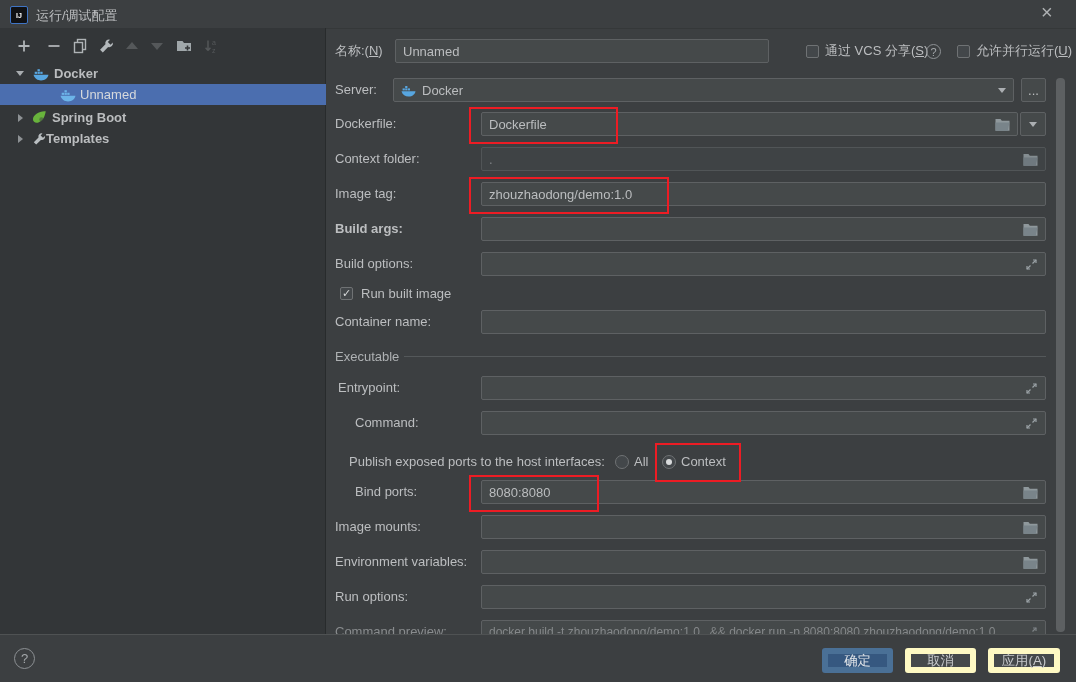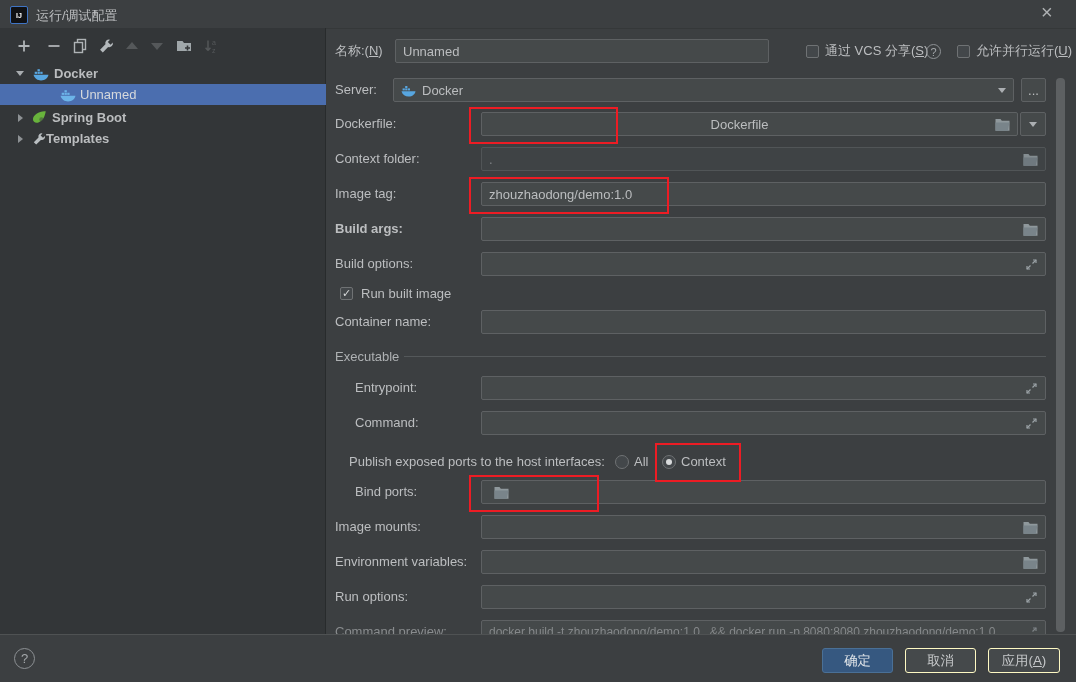--- a/index.html
+++ b/index.html
@@ -12,21 +12,21 @@
   .fld.dis{background:#3f4345;border-color:#515557;color:#7f8386;}
   .fld .val{flex:1;overflow:hidden;white-space:nowrap;}
   .fld .tail{margin-left:5px;display:flex;align-items:center;flex:none;}
   input.fld{outline:none;font:inherit;}
   .redbox{border:2px solid #ed1c24;z-index:6;pointer-events:none;}
   .cb{width:13px;height:13px;background:#43474a;border:1px solid #6f7274;border-radius:2px;
       display:flex;align-items:center;justify-content:center;color:#d9dbdc;font-size:11px;line-height:1;box-sizing:border-box;}
   .radio{width:14px;height:14px;border:1px solid #6f7274;border-radius:50%;background:#43474a;
       display:flex;align-items:center;justify-content:center;box-sizing:border-box;}
   .radio .dot{width:6px;height:6px;border-radius:50%;background:#d9dbdc;}
-  .btn{height:25px;border-radius:3px;border:1px solid #fef9c3;background:#45494b;color:#c6c8ca;
+  .btn{height:25px;border-radius:3px;border:6px solid #fef9c3;background:#45494b;color:#c6c8ca;
       display:flex;align-items:center;justify-content:center;box-sizing:border-box;}
   .btn.primary{background:#365880;border-color:#4a7096;color:#e2e6e9;}
   .tree-row{display:flex;align-items:center;height:21px;}
   .caret-down{width:0;height:0;border-left:4px solid transparent;border-right:4px solid transparent;border-top:5px solid #a9adb0;}
   .caret-right{width:0;height:0;border-top:4px solid transparent;border-bottom:4px solid transparent;border-left:5px solid #8d9194;}
   .dd-arrow{width:0;height:0;border-left:4px solid transparent;border-right:4px solid transparent;border-top:5px solid #abafb2;}
   .key{text-decoration:underline;}
   .help-circle{border:1px solid #8d9194;border-radius:50%;color:#a3a7aa;display:flex;align-items:center;justify-content:center;box-sizing:border-box;}
   .ddbtn{background:#45494a;border:1px solid #5e6163;border-radius:2px;box-sizing:border-box;display:flex;align-items:center;justify-content:center;}
   .bold{font-weight:bold;}
@@ -166,21 +166,21 @@
             <path d="M0.5 7.2h14c-0.6 3.2-3 5.3-7 5.3-3.3 0-5.9-1.6-7-5.3z"></path>
           </g>
         </svg>
       </span>
     <span class="val">Docker</span>
     <span class="tail dd-arrow"></span>
   </div>
   <div class="abs ddbtn" style="left:1021px;top:78px;width:25px;height:24px;color:#bbbdbf;">...</div>
 
   <span class="abs lbl" style="left:335px;top:112px;">Dockerfile:</span>
-  <div class="abs fld" style="left:481px;top:112px;width:537px;text-align:center;">
+  <div class="abs fld" style="left:481px;top:112px;width:537px;">
     <span class="val">Dockerfile</span>
     <span class="tail">
       <svg width="15" height="13" viewBox="0 0 15 13">
           <path d="M0.5 1h5l1.3 1.8h7.7v10H0.5z" fill="#8f989c"></path>
           <path d="M0.5 4.6h14l-1.8 8.2H0.5z" fill="#79848a"></path>
         </svg>
       </span>
   </div>
   <div class="abs ddbtn" style="left:1020px;top:112px;width:26px;height:24px;">
       <span class="dd-arrow"></span>
@@ -236,21 +236,21 @@
   <span class="abs lbl" style="left:361px;top:282px;">Run built image</span>
 
   <span class="abs lbl" style="left:335px;top:310px;">Container name:</span>
   <div class="abs fld" style="left:481px;top:310px;width:565px;">
     <span class="val"></span>
   </div>
 
   <span class="abs lbl" style="left:335px;top:345px;color:#aeb1b3;">Executable</span>
   <div class="abs" style="left:404px;top:356px;width:642px;height:1px;background:#54585a;"></div>
 
-  <span class="abs lbl" style="left:355px;top:376px;text-align:center;">Entrypoint:</span>
+  <span class="abs lbl" style="left:338px;top:376px;text-align:center;">Entrypoint:</span>
   <div class="abs fld" style="left:481px;top:376px;width:565px;">
     <span class="val"></span>
     <span class="tail">
       <svg width="13" height="13" viewBox="0 0 13 13">
           <g stroke="#9aa1a5" stroke-width="1.2" fill="none">
             <path d="M8 2h3v3"></path>
             <path d="M11 2L7.5 5.5"></path>
             <path d="M5 11H2V8"></path>
             <path d="M2 11l3.5-3.5"></path>
           </g>
@@ -277,20 +277,21 @@
   <span class="abs radio" style="left:615px;top:455px;"></span>
   <span class="abs lbl" style="left:634px;top:450px;">All</span>
   <span class="abs radio" style="left:662px;top:455px;">
       <span class="dot"></span>
     </span>
   <span class="abs lbl" style="left:681px;top:450px;">Context</span>
   <div class="abs redbox" style="left:655px;top:443px;width:82px;height:35px;"></div>
 
   <span class="abs lbl" style="left:355px;top:480px;">Bind ports:</span>
   <div class="abs fld" style="left:481px;top:480px;width:565px;">
+    <span class="val">8080:8080</span>
     <span class="tail">
       <svg width="15" height="13" viewBox="0 0 15 13">
           <path d="M0.5 1h5l1.3 1.8h7.7v10H0.5z" fill="#8f989c"></path>
           <path d="M0.5 4.6h14l-1.8 8.2H0.5z" fill="#79848a"></path>
         </svg>
       </span>
   </div>
   <div class="abs redbox" style="left:469px;top:475px;width:126px;height:33px;"></div>
 
   <span class="abs lbl" style="left:335px;top:515px;">Image mounts:</span>

